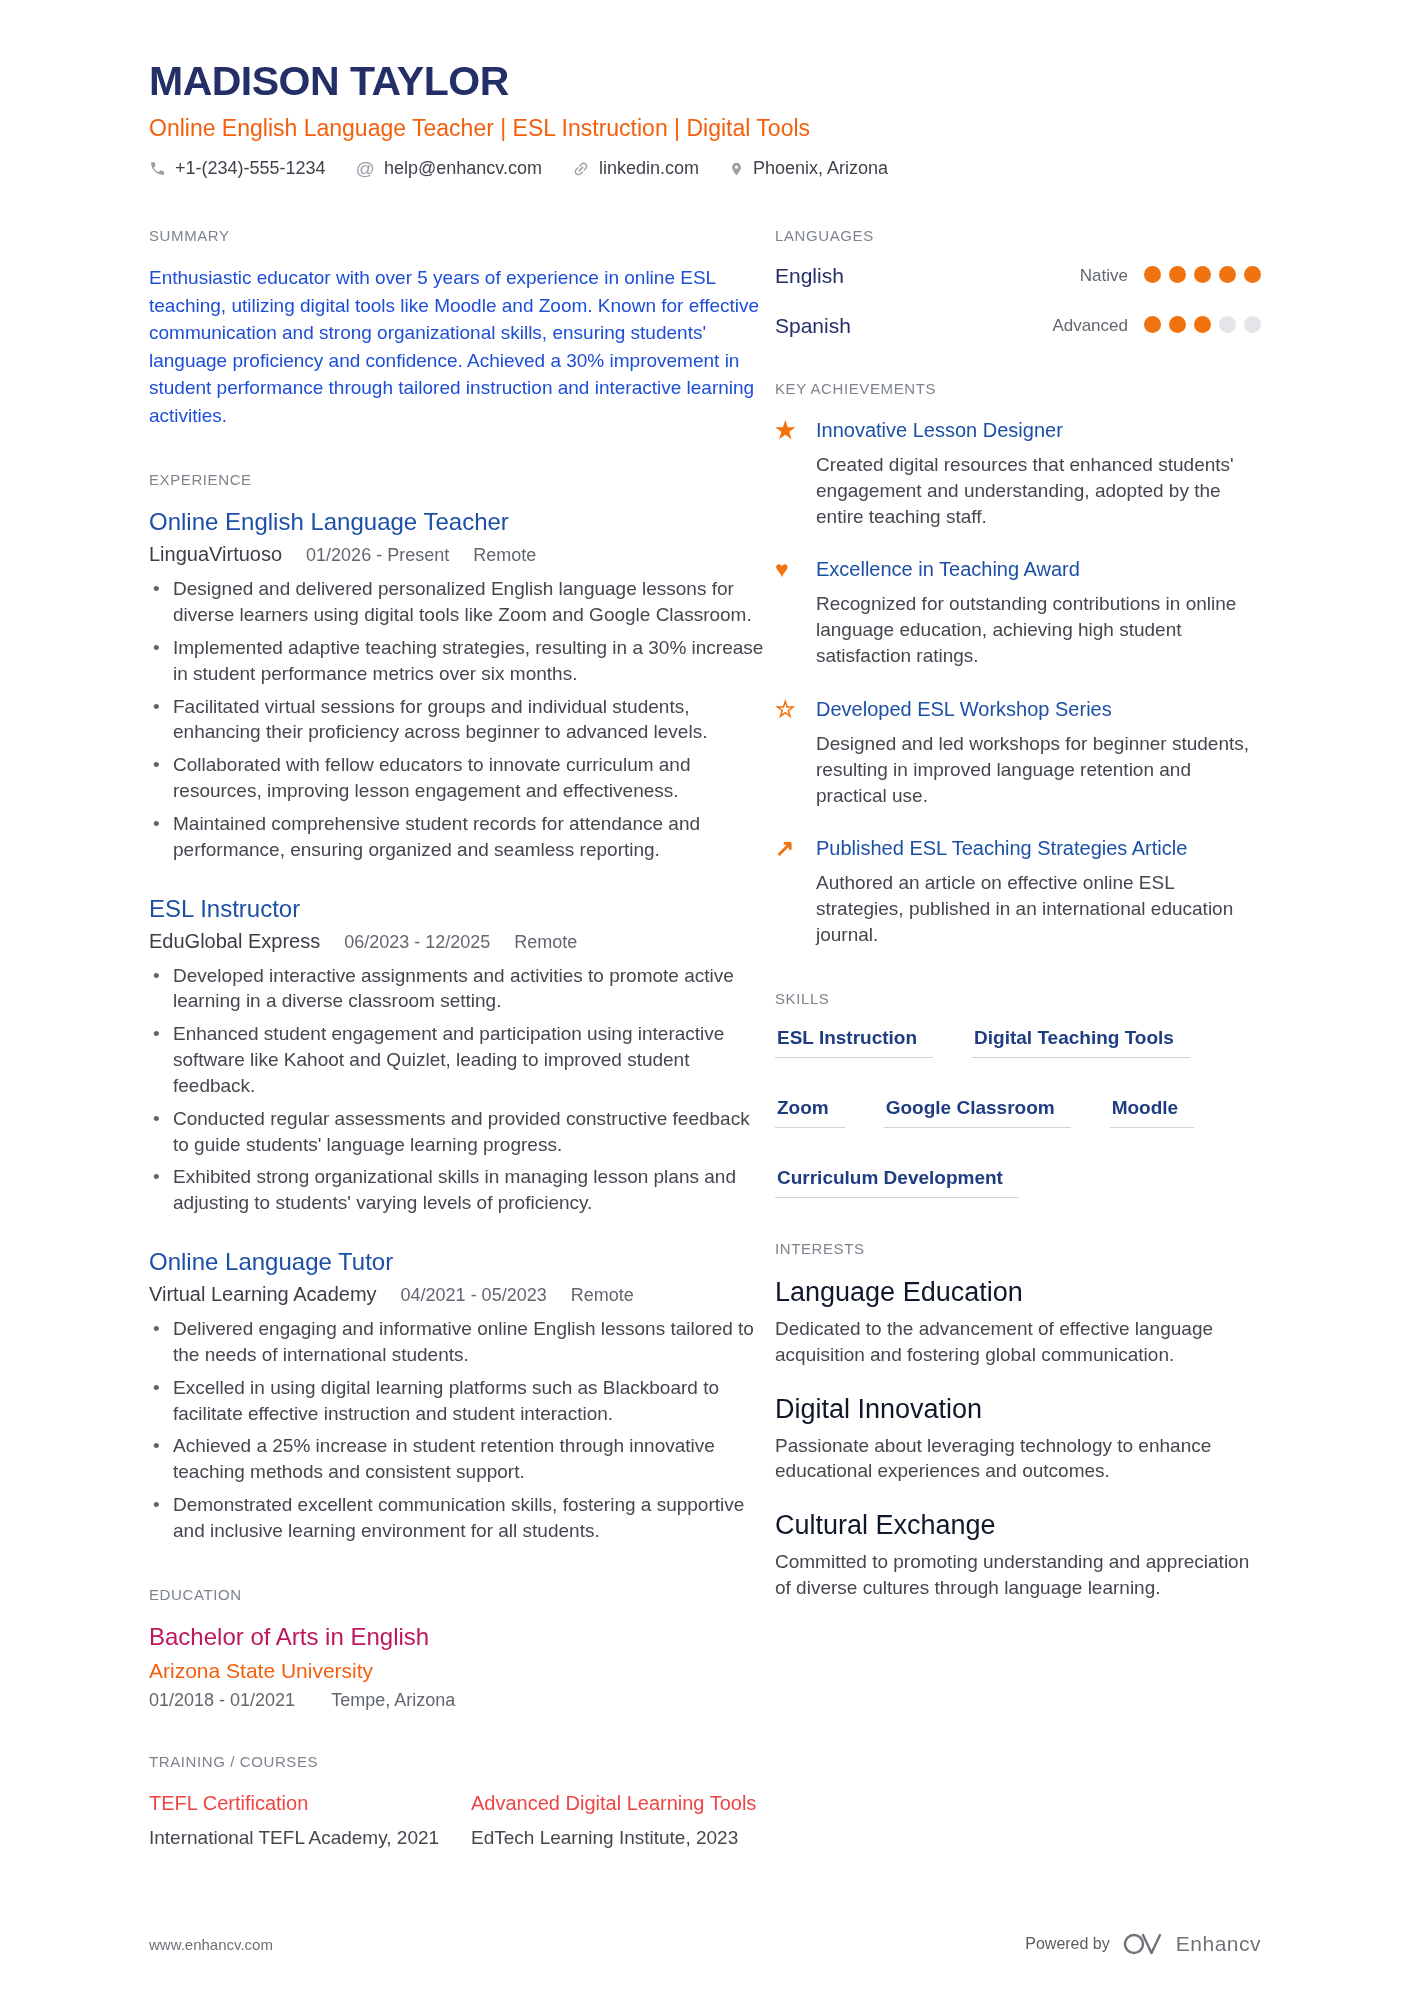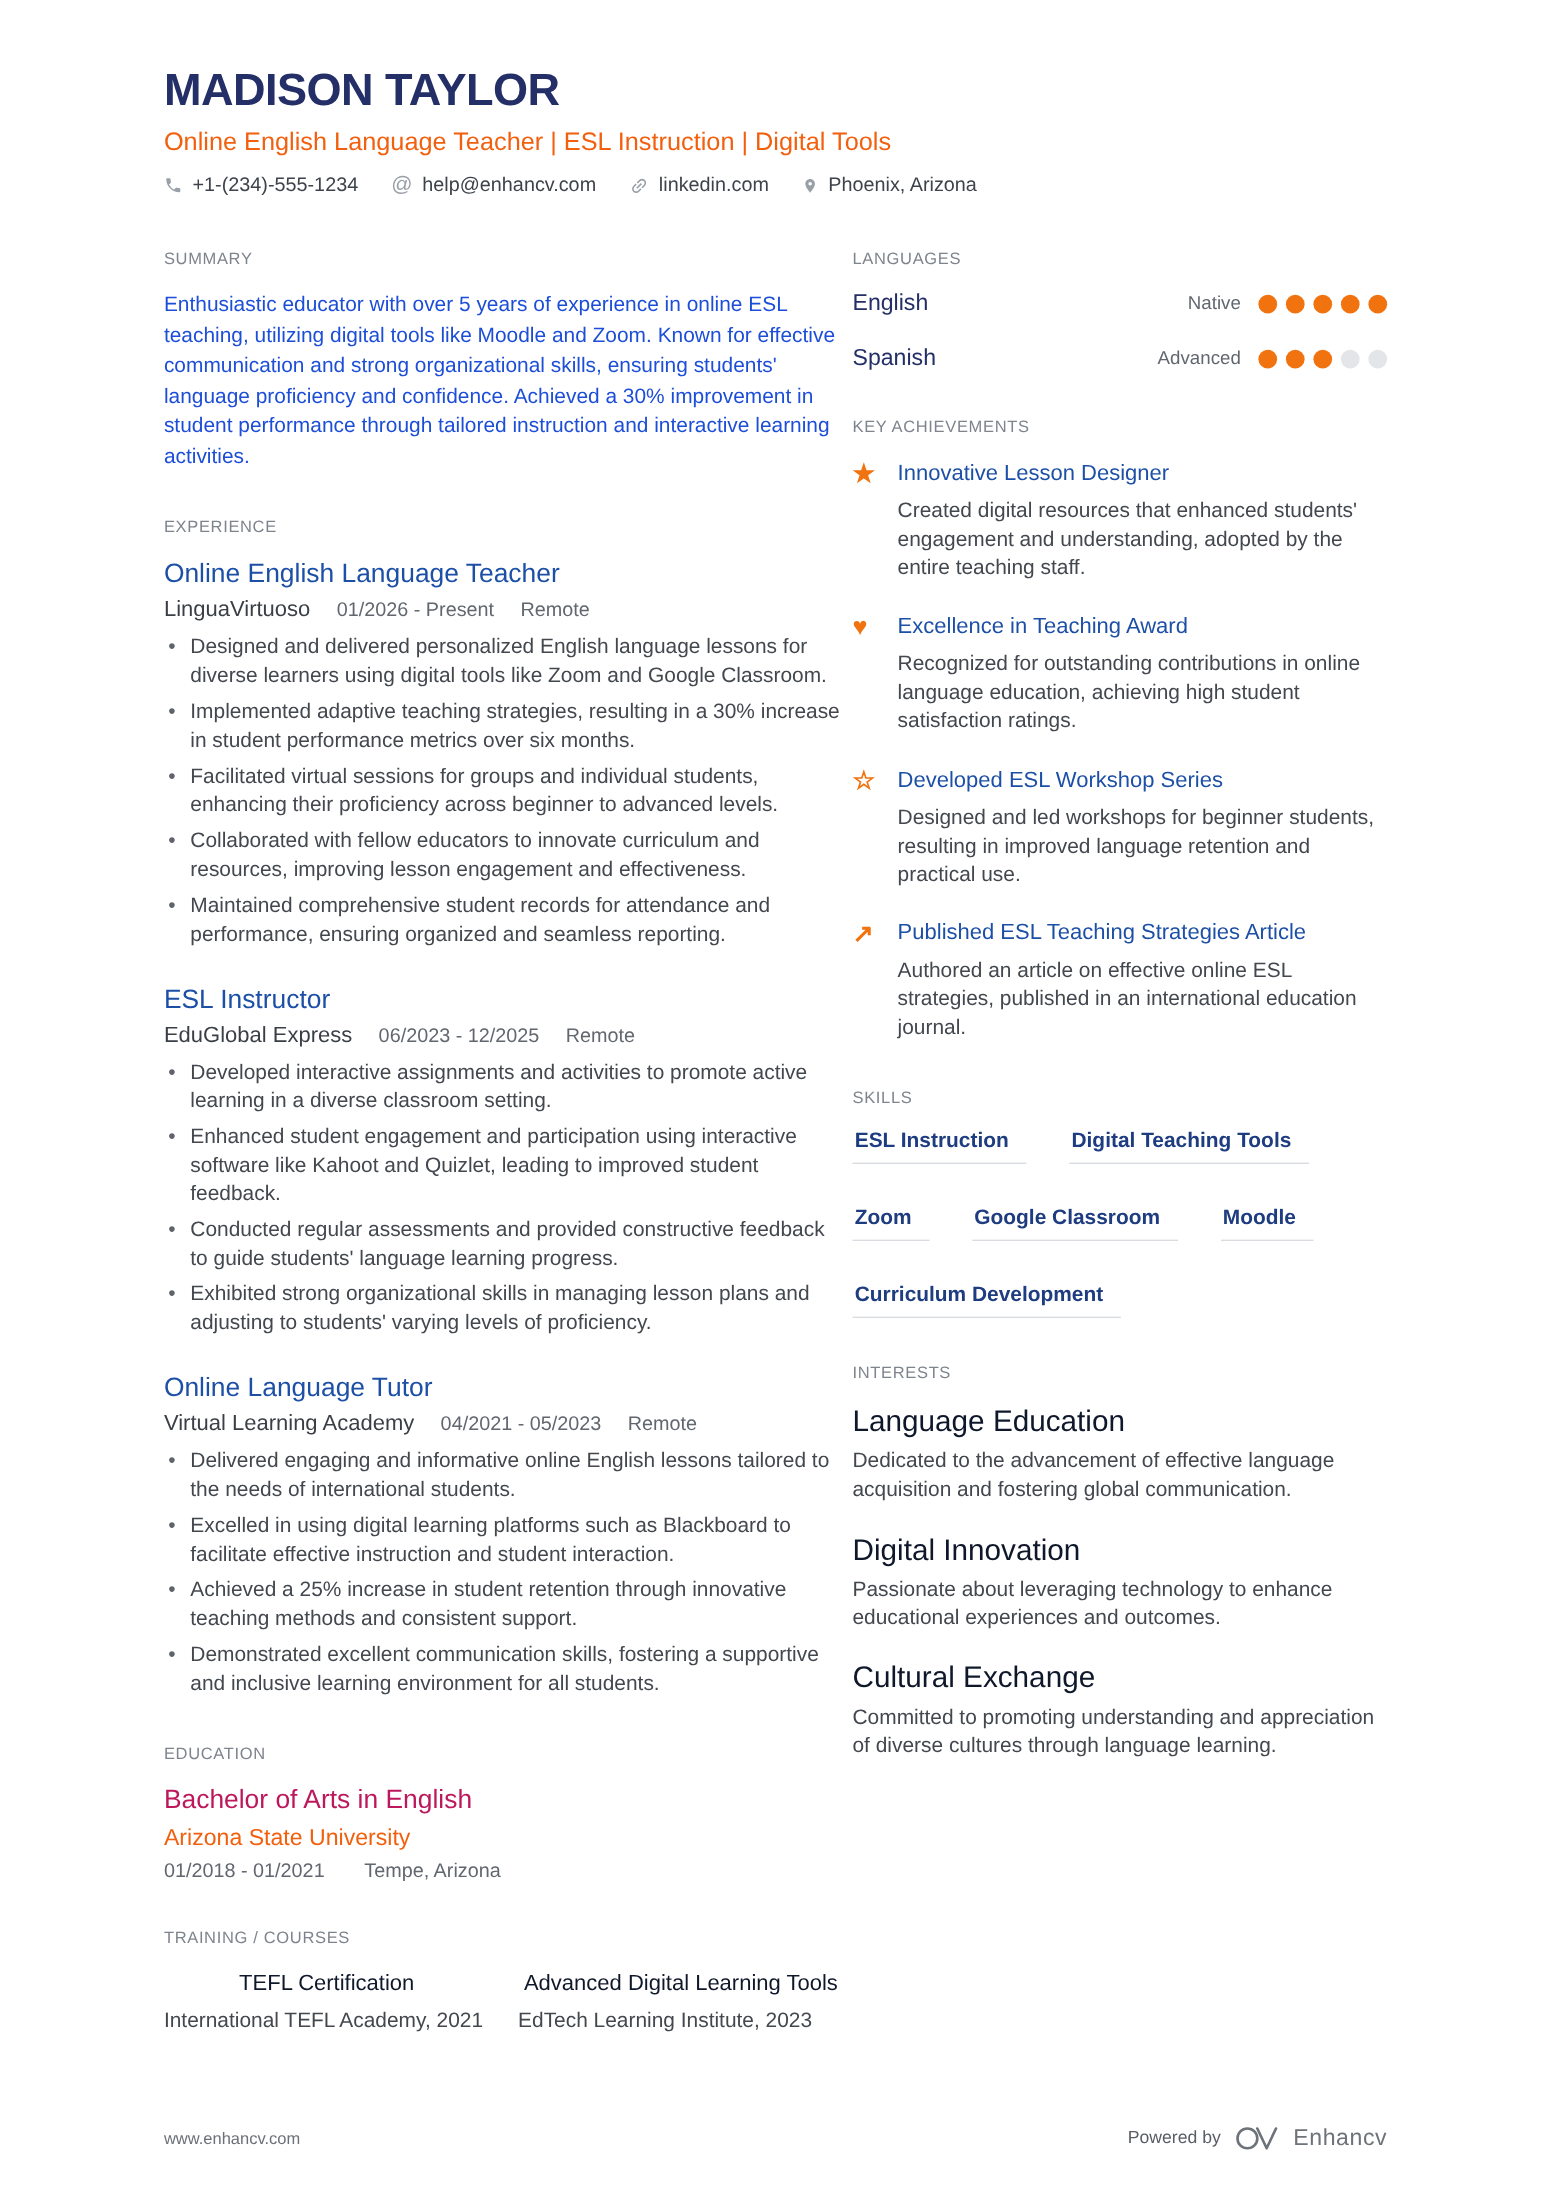--- a/index.html
+++ b/index.html
@@ -36,27 +36,27 @@
   .bullets li{position:relative;font-size:19px;line-height:1.36;margin-bottom:7px;color:#43474E;}
   .bullets li::before{content:"•";position:absolute;left:-20px;color:#5F646B;}
 
   
   .degree{font-size:24px;font-weight:400;color:#be185d;margin:0 0 8px;}
   .school{font-size:21px;color:#F2600E;margin:0 0 7px;}
   .edu-meta{display:flex;gap:36px;font-size:18px;color:#62676F;}
 
   
   .courses{display:grid;grid-template-columns:1fr 1fr;column-gap:26px;}
-  .course-title{font-size:20px;color:#0f172a;line-height:1.3;margin:0 0 9px;font-weight:400;text-align:center;}
+  .course-title{font-size:20px;color:#ef4444;line-height:1.3;margin:0 0 9px;font-weight:400;}
   .course-org{font-size:19px;color:#43474E;line-height:1.35;margin:0;}
 
   
   .lang-row{display:flex;justify-content:space-between;align-items:center;margin-bottom:26px;}
   .lang-name{font-size:21px;color:#232F66;}
-  .lang-right{display:flex;align-items:center;gap:16px;}
+  .lang-right{display:flex;align-items:flex-start;gap:16px;}
   .lang-label{font-size:17px;color:#62676F;}
   .dots{display:flex;gap:8px;}
   .dot{width:17px;height:17px;border-radius:50%;background:#E3E5E9;display:inline-block;}
   .dot-filled{background:#F0730F;}
 
   
   .ach{display:flex;gap:14px;margin-bottom:27px;}
   .ach:last-child{margin-bottom:0;}
   .ach-icon{flex:none;width:27px;color:#F0730F;font-size:23px;line-height:1.15;font-weight:700;}
   .ach-title{font-size:20px;color:#1C4FA6;font-weight:400;line-height:1.3;margin:0 0 9px;}

